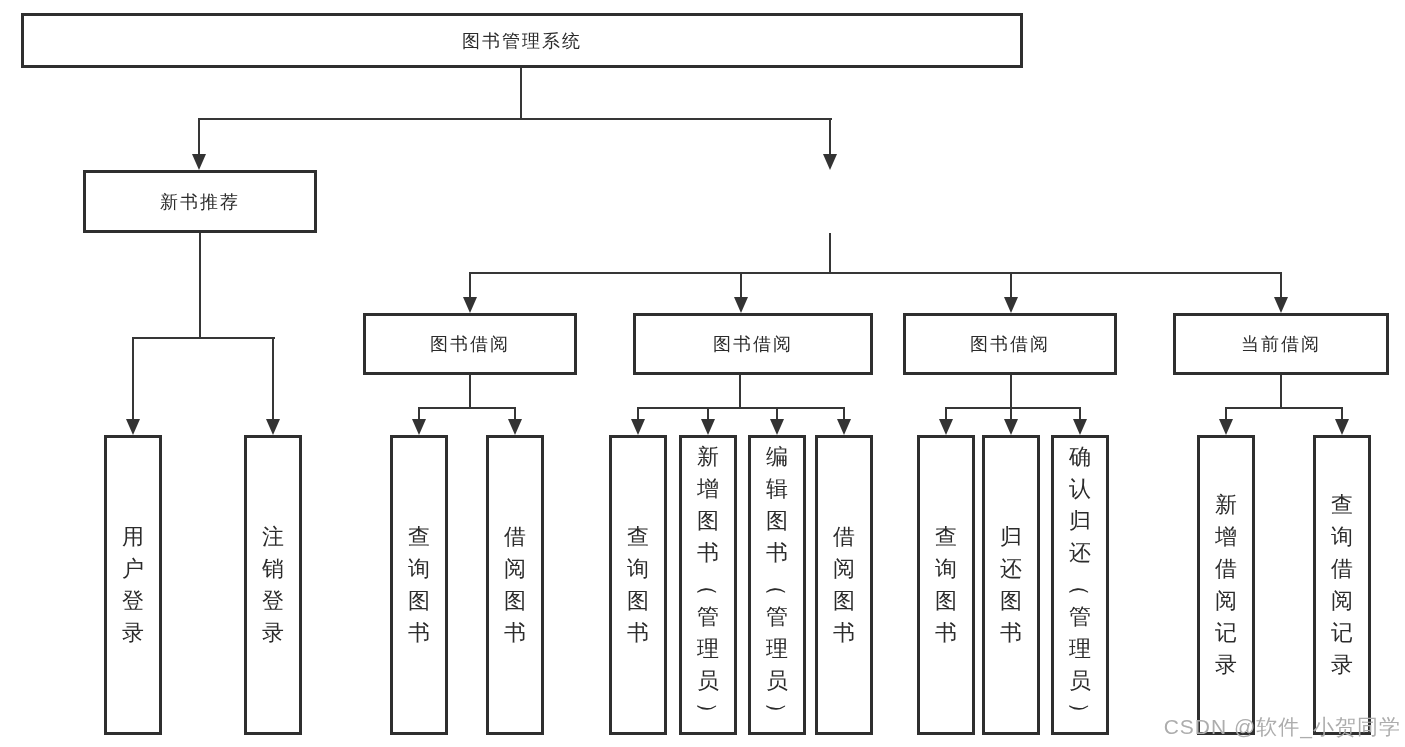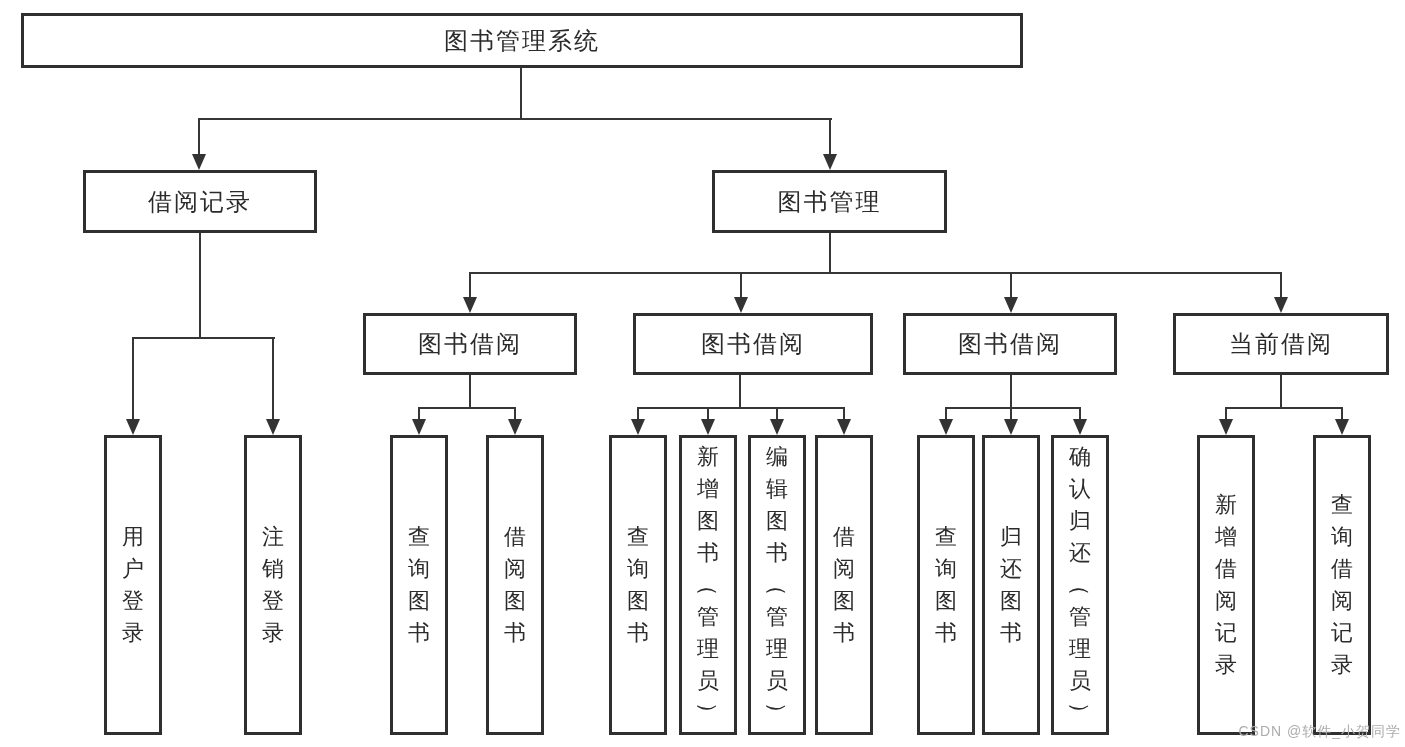--- a/index.html
+++ b/index.html
@@ -5,34 +5,34 @@
   html,body { margin:0; padding:0; background:#ffffff; }
   #canvas {
     position:relative; width:1405px; height:747px; background:#ffffff;
     font-family:"Liberation Sans","DejaVu Sans",sans-serif; overflow:hidden;
   }
   .node {
     position:absolute; box-sizing:border-box; background:#ffffff;
     border:3px solid #2f2f2f; color:#2b2b2b; z-index:2;
     display:flex; align-items:center; justify-content:center;
   }
-  .hlabel { font-size:24px; letter-spacing:2px; white-space:nowrap; }
+  .hlabel { font-size:18px; letter-spacing:2px; white-space:nowrap; }
   .vnode  { display:flex; flex-direction:column; align-items:center; justify-content:center; }
   .vchar  { display:block; height:32px; line-height:32px; font-size:22px; text-align:center; }
   .vchar.rot { transform:rotate(90deg); }
   .vline { position:absolute; width:2px;  background:#363636; z-index:1; }
   .hline { position:absolute; height:2px; background:#363636; z-index:1; }
   .arrow {
     position:absolute; width:0; height:0; z-index:1;
     border-left:7px solid transparent; border-right:7px solid transparent;
     border-top:16px solid #333333;
   }
   .watermark {
     position:absolute; right:4px; bottom:6px; z-index:3;
-    font-size:14px; color:#adadad; letter-spacing:1px; white-space:nowrap;
+    font-size:21px; color:#adadad; letter-spacing:1px; white-space:nowrap;
   }
 </style>
 </head>
 <body>
 
 <div id="canvas">
 
   <div class="vline" style="left:520px;top:68px;height:50px"></div>
   <div class="hline" style="left:199px;top:118px;width:633px"></div>
   <div class="vline" style="left:198px;top:118px;height:36px"></div>
@@ -87,22 +87,21 @@
   <div class="arrow" style="left:770px;top:419px"></div>
   <div class="arrow" style="left:837px;top:419px"></div>
   <div class="arrow" style="left:939px;top:419px"></div>
   <div class="arrow" style="left:1004px;top:419px"></div>
   <div class="arrow" style="left:1073px;top:419px"></div>
   <div class="arrow" style="left:1219px;top:419px"></div>
   <div class="arrow" style="left:1335px;top:419px"></div>
 
   <div class="node hlabel" style="left:21px;top:13px;width:1002px;height:55px">图书管理系统</div>
 
-  <div class="node hlabel" style="left:83px;top:170px;width:234px;height:63px">借阅记录</div>
-  <div class="node hlabel" style="left:712px;top:170px;width:235px;height:63px">图书管理</div>
+  <div class="node hlabel" style="left:83px;top:170px;width:234px;height:63px">新书推荐</div>
 
   <div class="node hlabel" style="left:363px;top:313px;width:214px;height:62px">图书借阅</div>
   <div class="node hlabel" style="left:633px;top:313px;width:240px;height:62px">图书借阅</div>
   <div class="node hlabel" style="left:903px;top:313px;width:214px;height:62px">图书借阅</div>
   <div class="node hlabel" style="left:1173px;top:313px;width:216px;height:62px">当前借阅</div>
 
   <div class="node vnode" style="left:104px;top:435px;width:58px;height:300px">
       <span class="vchar">用</span>
       <span class="vchar">户</span>
       <span class="vchar">登</span>

